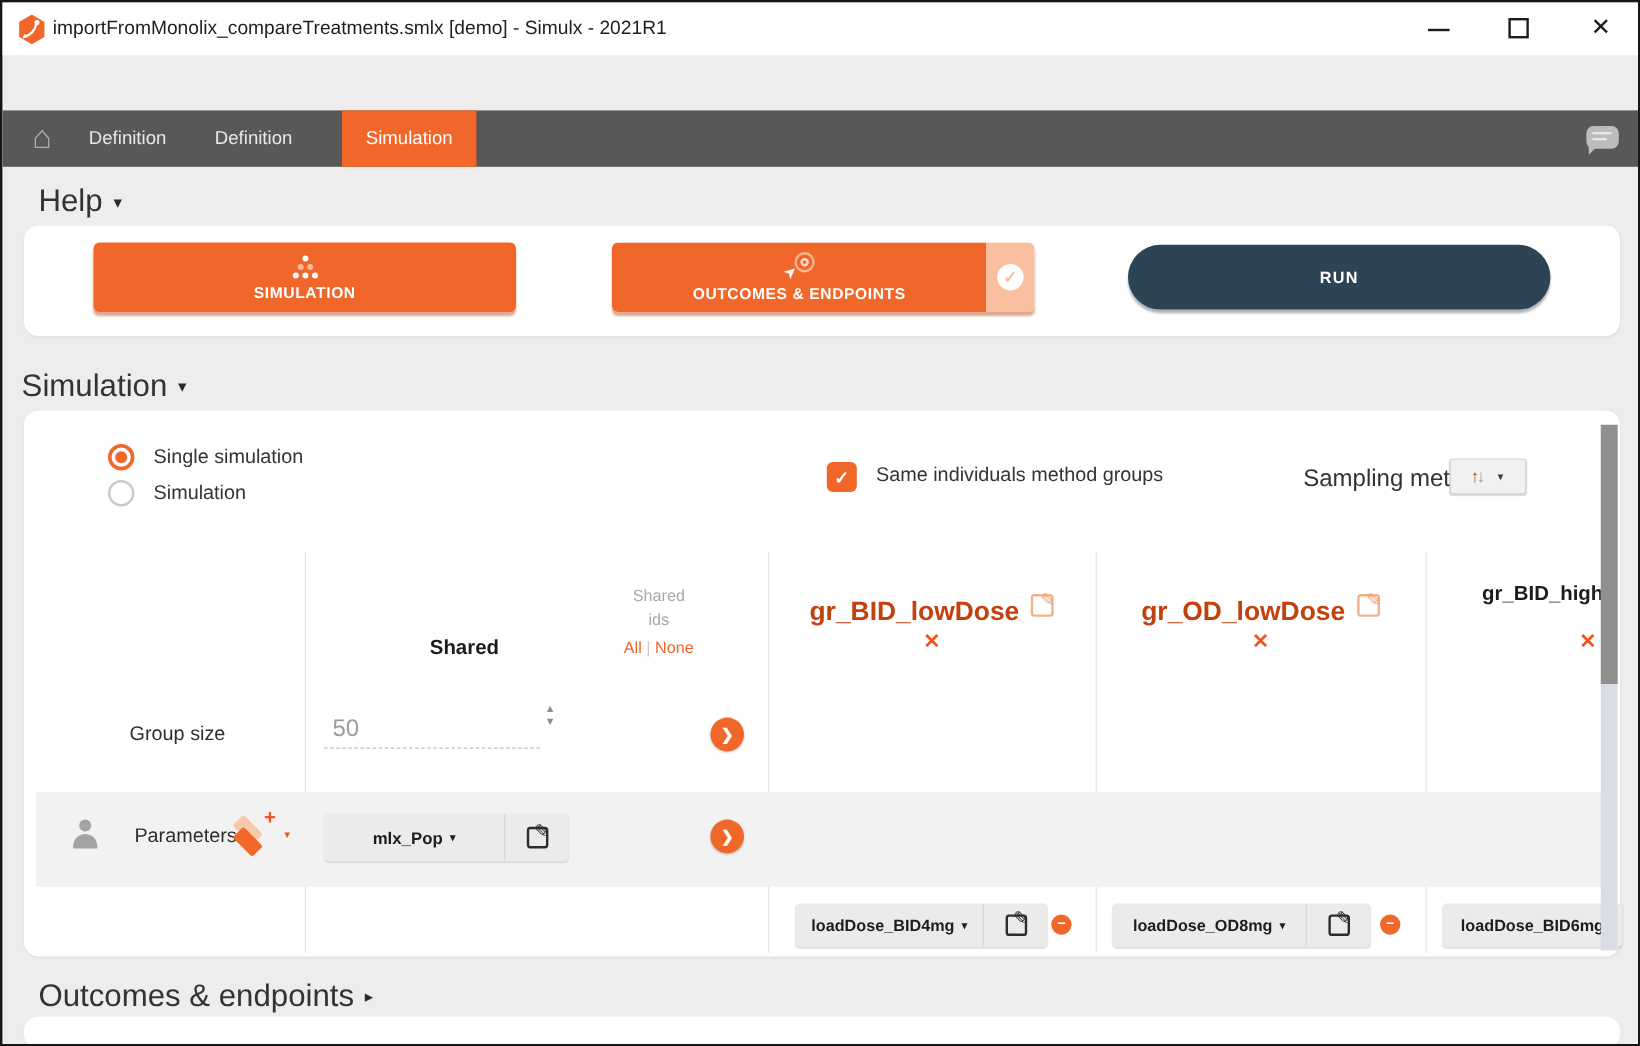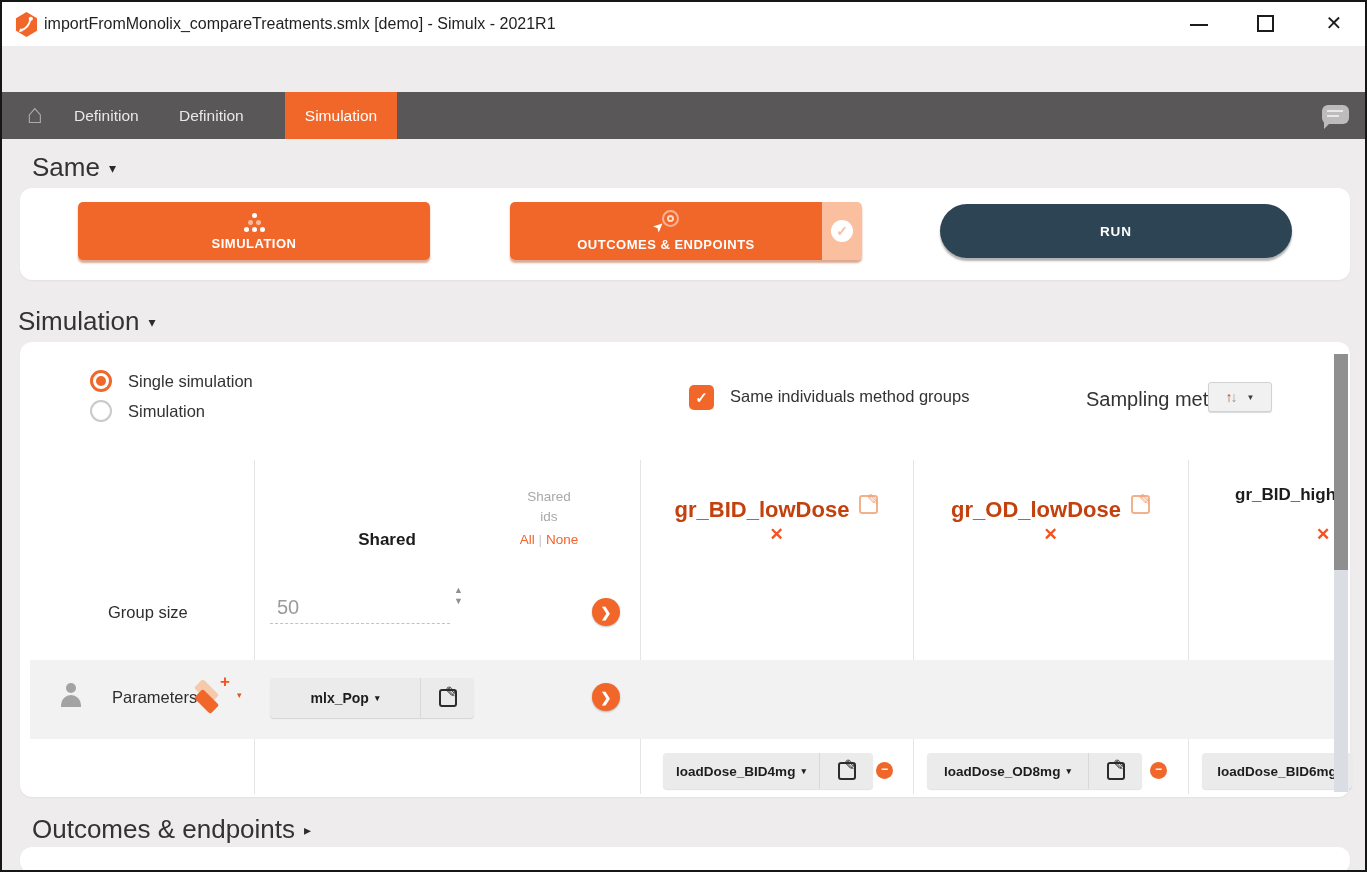--- a/index.html
+++ b/index.html
@@ -137,21 +137,21 @@
     <div class="tab tab-definition">Definition</div>
     <div class="tab tab-exploration">Definition</div>
     <div class="tab tab-simulation">Simulation</div>
     <div class="bubble">
         <i class="l1"></i>
         <i class="l2"></i>
       </div>
   </div>
 
   <div class="section-heading" style="left:30px; top:150px;">
-    <span>Same</span><span class="caret">▾</span>
+    <span>Help</span><span class="caret">▾</span>
   </div>
 
   <div class="card tasks-card">
     <div class="task-btn btn-simulation">
       <div class="dots-icon">
         <div class="row">
             <b></b>
           </div>
         <div class="row mid">
             <b></b>

